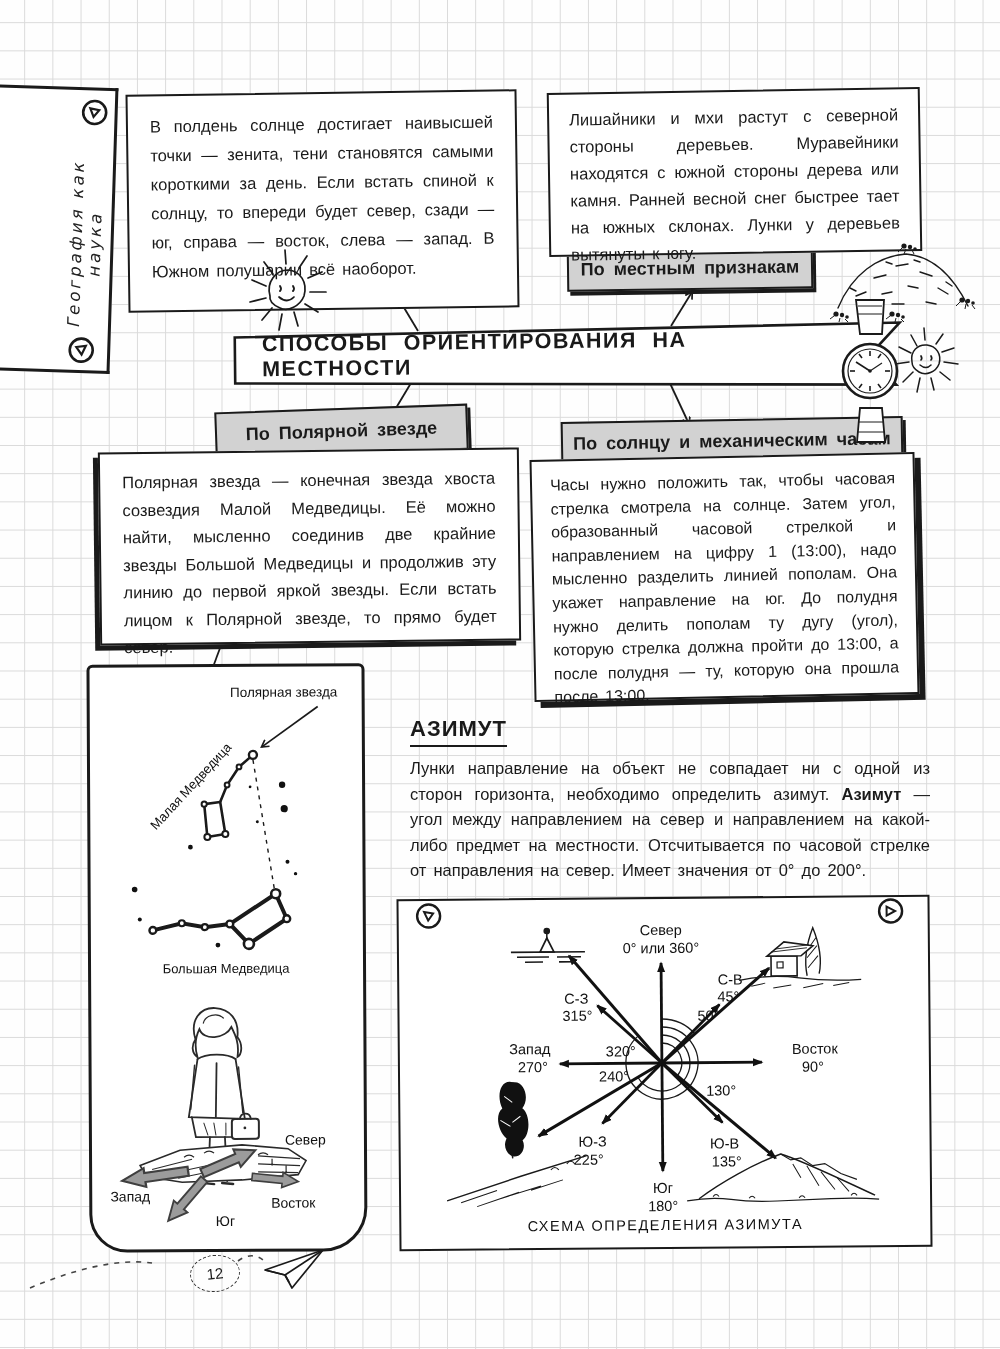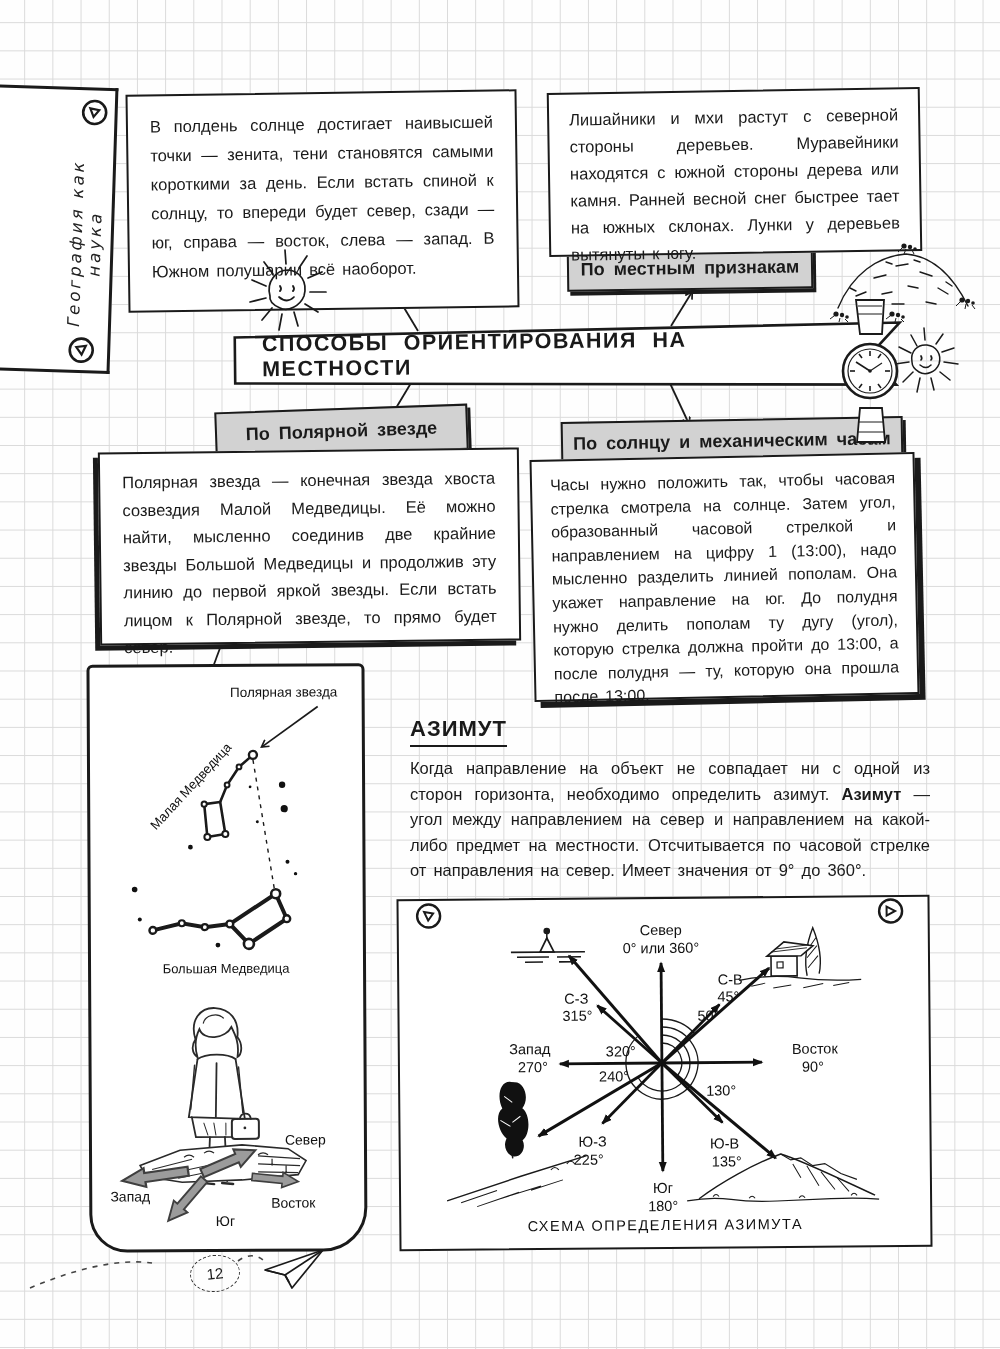--- a/index.html
+++ b/index.html
@@ -95,21 +95,21 @@
   </div>
 
   <div class="tbox" style="left:99px;top:450px;width:421px;height:193px;padding:15px 22px;line-height:27.5px;transform:rotate(-0.7deg);box-shadow:-5px 5px 0 #1a1a1a;">
     <span>Полярная звезда — конечная звезда хвоста созвездия Малой Медведицы. Её можно найти, мысленно соединив две крайние звезды Большой Медведицы и продолжив эту линию до первой яркой звезды. Если встать лицом к Полярной звезде, то прямо будет север.</span>
   </div>
   <div class="tbox" style="left:532px;top:456px;width:385px;height:242px;padding:12px 18px;font-size:16px;line-height:23.6px;transform:rotate(-1.2deg);box-shadow:6px 6px 0 #1a1a1a;">
     <span>Часы нужно положить так, чтобы часовая стрелка смотрела на солнце. Затем угол, образованный часовой стрелкой и направлением на цифру 1 (13:00), надо мысленно разделить линией пополам. Она укажет направление на юг. До полудня нужно делить пополам ту дугу (угол), которую стрелка должна пройти до 13:00, а после полудня — ту, которую она прошла после 13:00.</span>
   </div>
 
   <div class="azi-head">АЗИМУТ</div>
-  <div class="azi-para"><span>Когда направление на объект не совпадает ни с одной из сторон горизонта, необходимо определить азимут. </span><b>Азимут</b><span> — угол между направлением на север и направлением на какой-либо предмет на местности. Отсчитывается по часовой стрелке от направления на север. Имеет значения от 9° до 360°.</span></div>
+  <div class="azi-para"><span>Лунки направление на объект не совпадает ни с одной из сторон горизонта, необходимо определить азимут. </span><b>Азимут</b><span> — угол между направлением на север и направлением на какой-либо предмет на местности. Отсчитывается по часовой стрелке от направления на север. Имеет значения от 0° до 200°.</span></div>
 
   <div class="panel">
     <svg width="272" height="582" viewBox="0 0 272 582">
       <defs>
         <marker id="vh2" markerWidth="12" markerHeight="12" refX="7" refY="4.5" orient="auto" markerUnits="userSpaceOnUse">
           <path d="M0.5,0.5 L7.5,4.5 L0.5,8.5" fill="none" stroke="#1a1a1a" stroke-width="1.7"></path>
         </marker>
         <g id="garrow">
           <path d="M0,-4.5 L38,-4.5 L38,-9.5 L58,0 L38,9.5 L38,4.5 L0,4.5 Z" fill="#9b9b9b" stroke="#3f3f3f" stroke-width="2"></path>
         </g>

